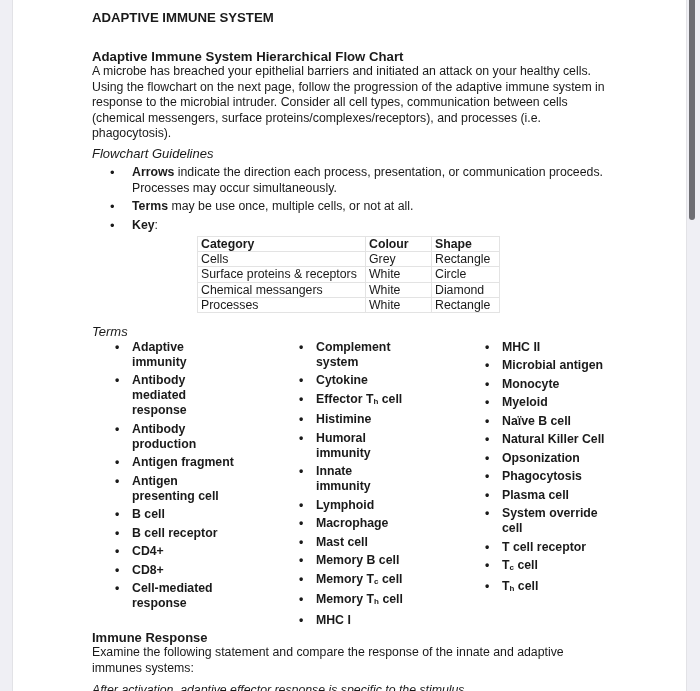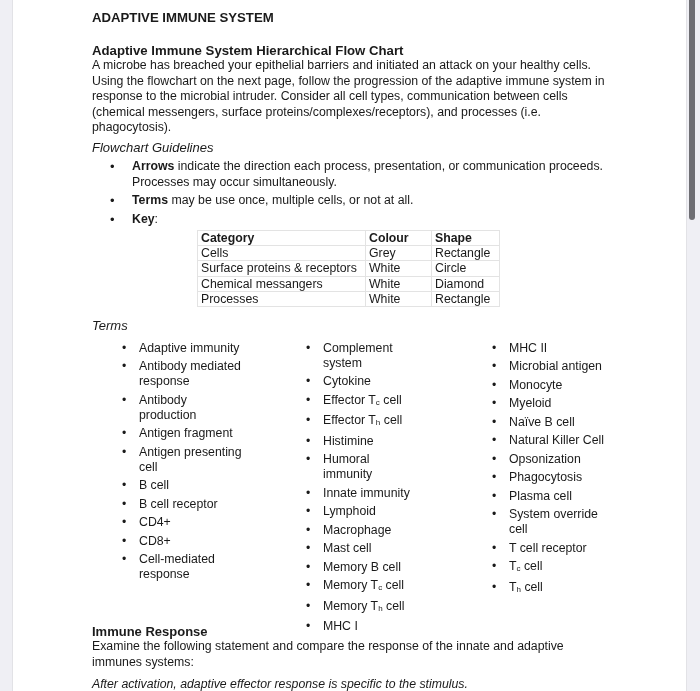--- a/index.html
+++ b/index.html
@@ -20,42 +20,42 @@
     }
     .scroll-thumb {
       position: absolute; left: 689px; top: 0; width: 6px; height: 220px;
       background: #6e6e73; border-radius: 0 0 3px 3px;
     }
     .page {
       position: absolute; left: 92px; top: 8px; width: 520px;
       font-size: 12.3px; line-height: 15.5px;
     }
     .title { font-weight: bold; font-size: 13.2px; margin: 2px 0 8px 0; }
-    .subtitle { font-weight: bold; font-size: 13.2px; margin-top: 17px; }
+    .subtitle { font-weight: bold; font-size: 13.2px; margin-top: 23px; }
     .para { margin: 0; }
     .italic-head { font-style: italic; font-size: 13px; margin-top: 4px; }
     ul.guides { margin: 4px 0 0 0; padding-left: 40px; list-style: none; }
     ul.guides li { position: relative; margin-bottom: 3px; }
     ul.guides li::before {
       content: "\2022"; position: absolute; left: -22px; font-size: 13px;
     }
     .key-table {
       border-collapse: collapse; margin: 3px 0 0 105px;
       font-size: 12.3px; line-height: 14.2px;
     }
     .key-table td, .key-table th {
       border: 1px solid #e3e3e3; padding: 0 6px 0 3px; text-align: left;
     }
     .key-table th { font-weight: bold; }
     .key-table td.c0, .key-table th.c0 { width: 158px; }
     .key-table td.c1, .key-table th.c1 { width: 56px; }
     .key-table td.c2, .key-table th.c2 { width: 58px; }
     .terms-head { font-style: italic; font-size: 13px; margin-top: 11px; }
     .terms-cols { position: relative; height: 290px; }
-    ul.terms { position: absolute; top: 0; margin: 7px; padding: 0; list-style: none; }
+    ul.terms { position: absolute; top: 0; margin: 0; padding: 0; list-style: none; font-weight: bold; }
     ul.terms li { position: relative; padding-left: 22px; margin-bottom: 3.5px; line-height: 15px; }
     ul.terms li::before { content: "\2022"; position: absolute; left: 5px; }
     .col1 { left: 18px; width: 130px; }
     .col2 { left: 202px; width: 115px; }
     .col3 { left: 388px; width: 130px; }
     .sub { font-size: 8px; vertical-align: -1px; }
     .resp-head { font-weight: bold; font-size: 13px; margin-top: 0; }
     .italic-statement { font-style: italic; margin-top: 7px; }
   </style>
 </head>
@@ -118,21 +118,20 @@
         <li><span>Antigen presenting cell</span></li>
         <li><span>B cell</span></li>
         <li><span>B cell receptor</span></li>
         <li><span>CD4+</span></li>
         <li><span>CD8+</span></li>
         <li><span>Cell-mediated response</span></li>
       </ul>
     <ul class="terms col2">
         <li><span>Complement system</span></li>
         <li><span>Cytokine</span></li>
-        <li><span>Effector T</span><span class="sub">c</span><span> cell</span></li>
         <li><span>Effector T</span><span class="sub">h</span><span> cell</span></li>
         <li><span>Histimine</span></li>
         <li><span>Humoral immunity</span></li>
         <li><span>Innate immunity</span></li>
         <li><span>Lymphoid</span></li>
         <li><span>Macrophage</span></li>
         <li><span>Mast cell</span></li>
         <li><span>Memory B cell</span></li>
         <li><span>Memory T</span><span class="sub">c</span><span> cell</span></li>
         <li><span>Memory T</span><span class="sub">h</span><span> cell</span></li>

